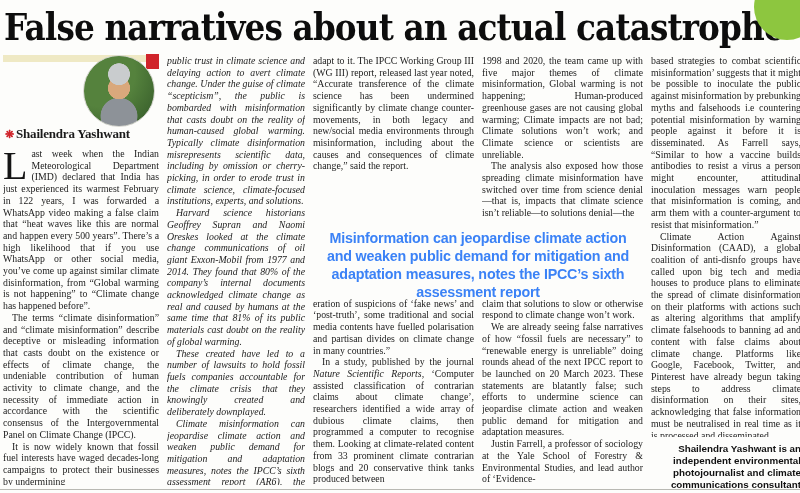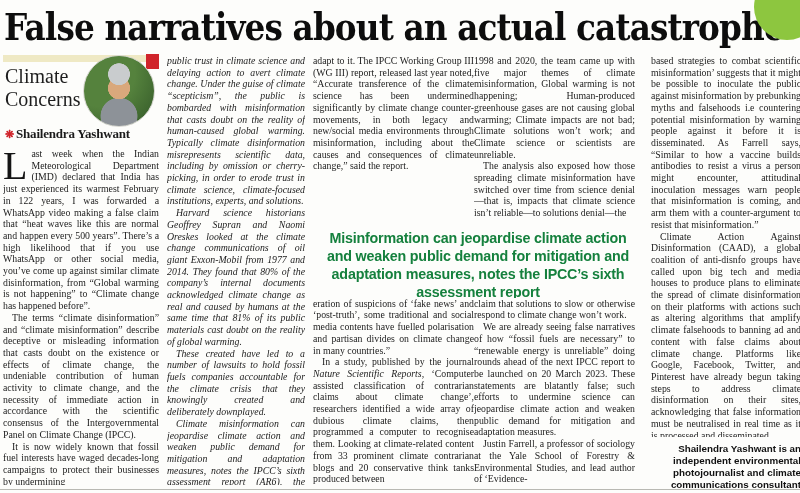--- a/index.html
+++ b/index.html
@@ -19,21 +19,21 @@
     font-weight:700; font-size:38px; letter-spacing:-1px; color:#0d0d0d;
     white-space:nowrap; transform:scaleX(0.86); transform-origin:left center;
   }
   .content {
     position:absolute; top:55px; left:3px; width:794px; height:430px;
     display:flex; gap:8px;
   }
   .col1 { width:156px; flex:none; display:flex; flex-direction:column; }
   .col2 { width:138px; flex:none;font-style:italic; }
   .cols34 { width:330px; flex:none; display:flex; flex-direction:column; }
-  .cols34 .row { display:flex; }
+  .cols34 .row { display:flex; gap:8px; }
   .cols34 .row > .col { width:161px; flex:none; overflow:hidden; }
   .cols34 .row.top { height:164px; }
   .cols34 .row.bottom { flex:1; }
   .col5 { width:150px; flex:none; display:flex; flex-direction:column; }
 
   .body-text { font-size:9.8px; line-height:11.7px; text-align:justify; overflow:hidden; }
   .body-text p { margin:0; }
   .body-text p.indent { text-indent:9px; }
   .body-text i { font-style:italic; }
 
@@ -60,21 +60,21 @@
 
   .dropcap {
     float:left; font-size:40px; line-height:31px; padding:2px 4px 0 0;
     font-family:"Liberation Serif", serif; color:#141414;
   }
 
   
   .pullquote { height:86px; padding:10px 4px 0 4px; overflow:hidden; }
   .pq-text {
     font-family:"Liberation Sans", sans-serif; font-weight:700;
-    font-size:14.3px; line-height:18px; text-align:center; color:#15803d; letter-spacing:-0.2px;
+    font-size:14.3px; line-height:18px; text-align:center; color:#3b82f6; letter-spacing:-0.2px;
   }
 
   .bio {
     margin-top:auto; padding-top:6px;
     font-family:"Liberation Sans", sans-serif; font-size:9.8px; line-height:12px;
     font-weight:700; text-align:right; color:#111;
   }
   .bottom-rule { position:absolute; left:0; right:0; bottom:3px; border-top:1px solid #b9b9b3; }
 </style>
 </head>
@@ -84,21 +84,20 @@
 
   <div class="corner-btn"></div>
 
   <h1 class="headline">False narratives about an actual catastrophe</h1>
 
   <div class="content">
 
     <div class="col1">
       <div class="sidebar">
         <div class="sb-strip"></div>
-        <div class="sb-title">Climate Concerns</div>
         <div class="photo-wrap">
           <div class="photo-accent"></div>
           <div class="photo"></div>
         </div>
         <div class="byline">
           <span class="marker">❋</span><span>Shailendra Yashwant</span>
         </div>
       </div>
       <div class="body-text" style="flex:1;">
         <p><span class="dropcap">L</span><span>ast week when the Indian Meteorological Department (IMD) declared that India has just experienced its warmest February in 122 years, I was forwarded a WhatsApp video making a false claim that “heat waves like this are normal and happen every 500 years”. There’s a high likelihood that if you use WhatsApp or other social media, you’ve come up against similar climate disinformation, from “Global warming is not happening” to “Climate change has happened before”.</span></p>

